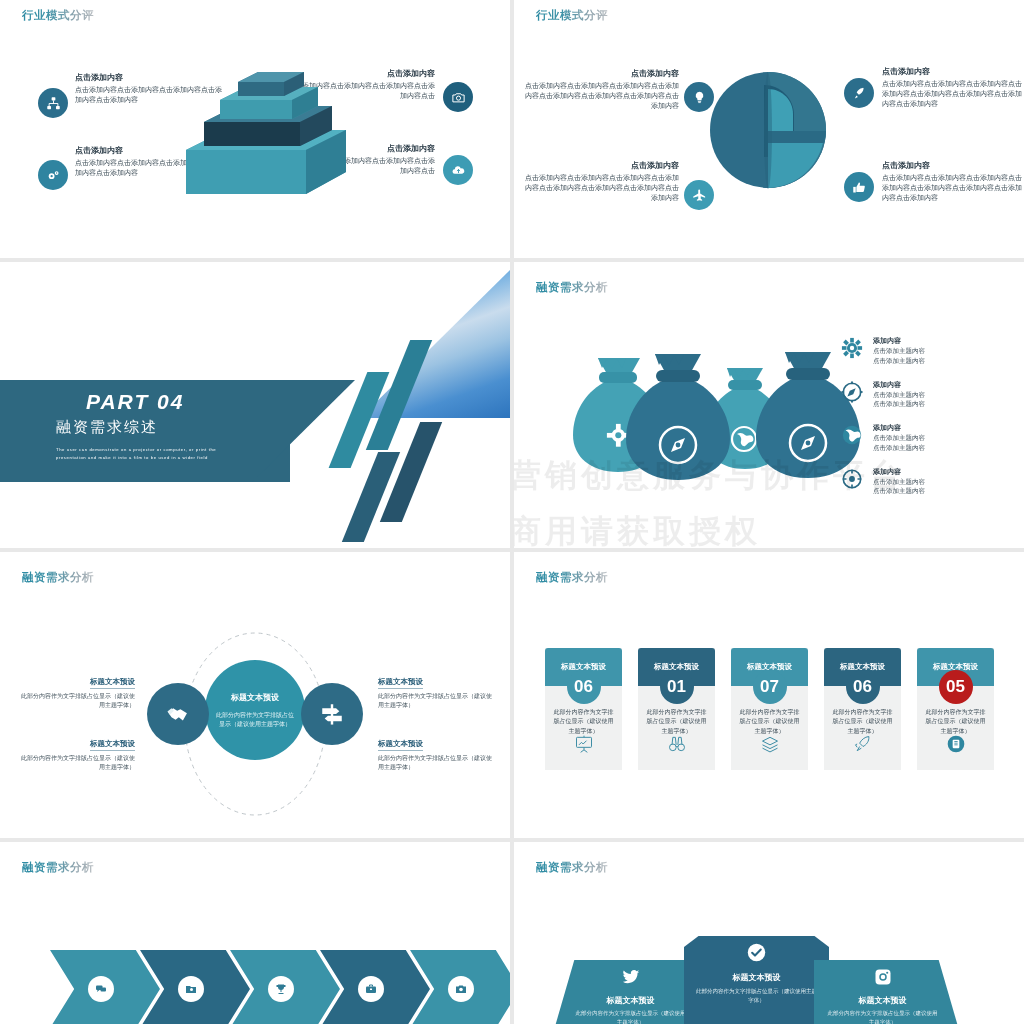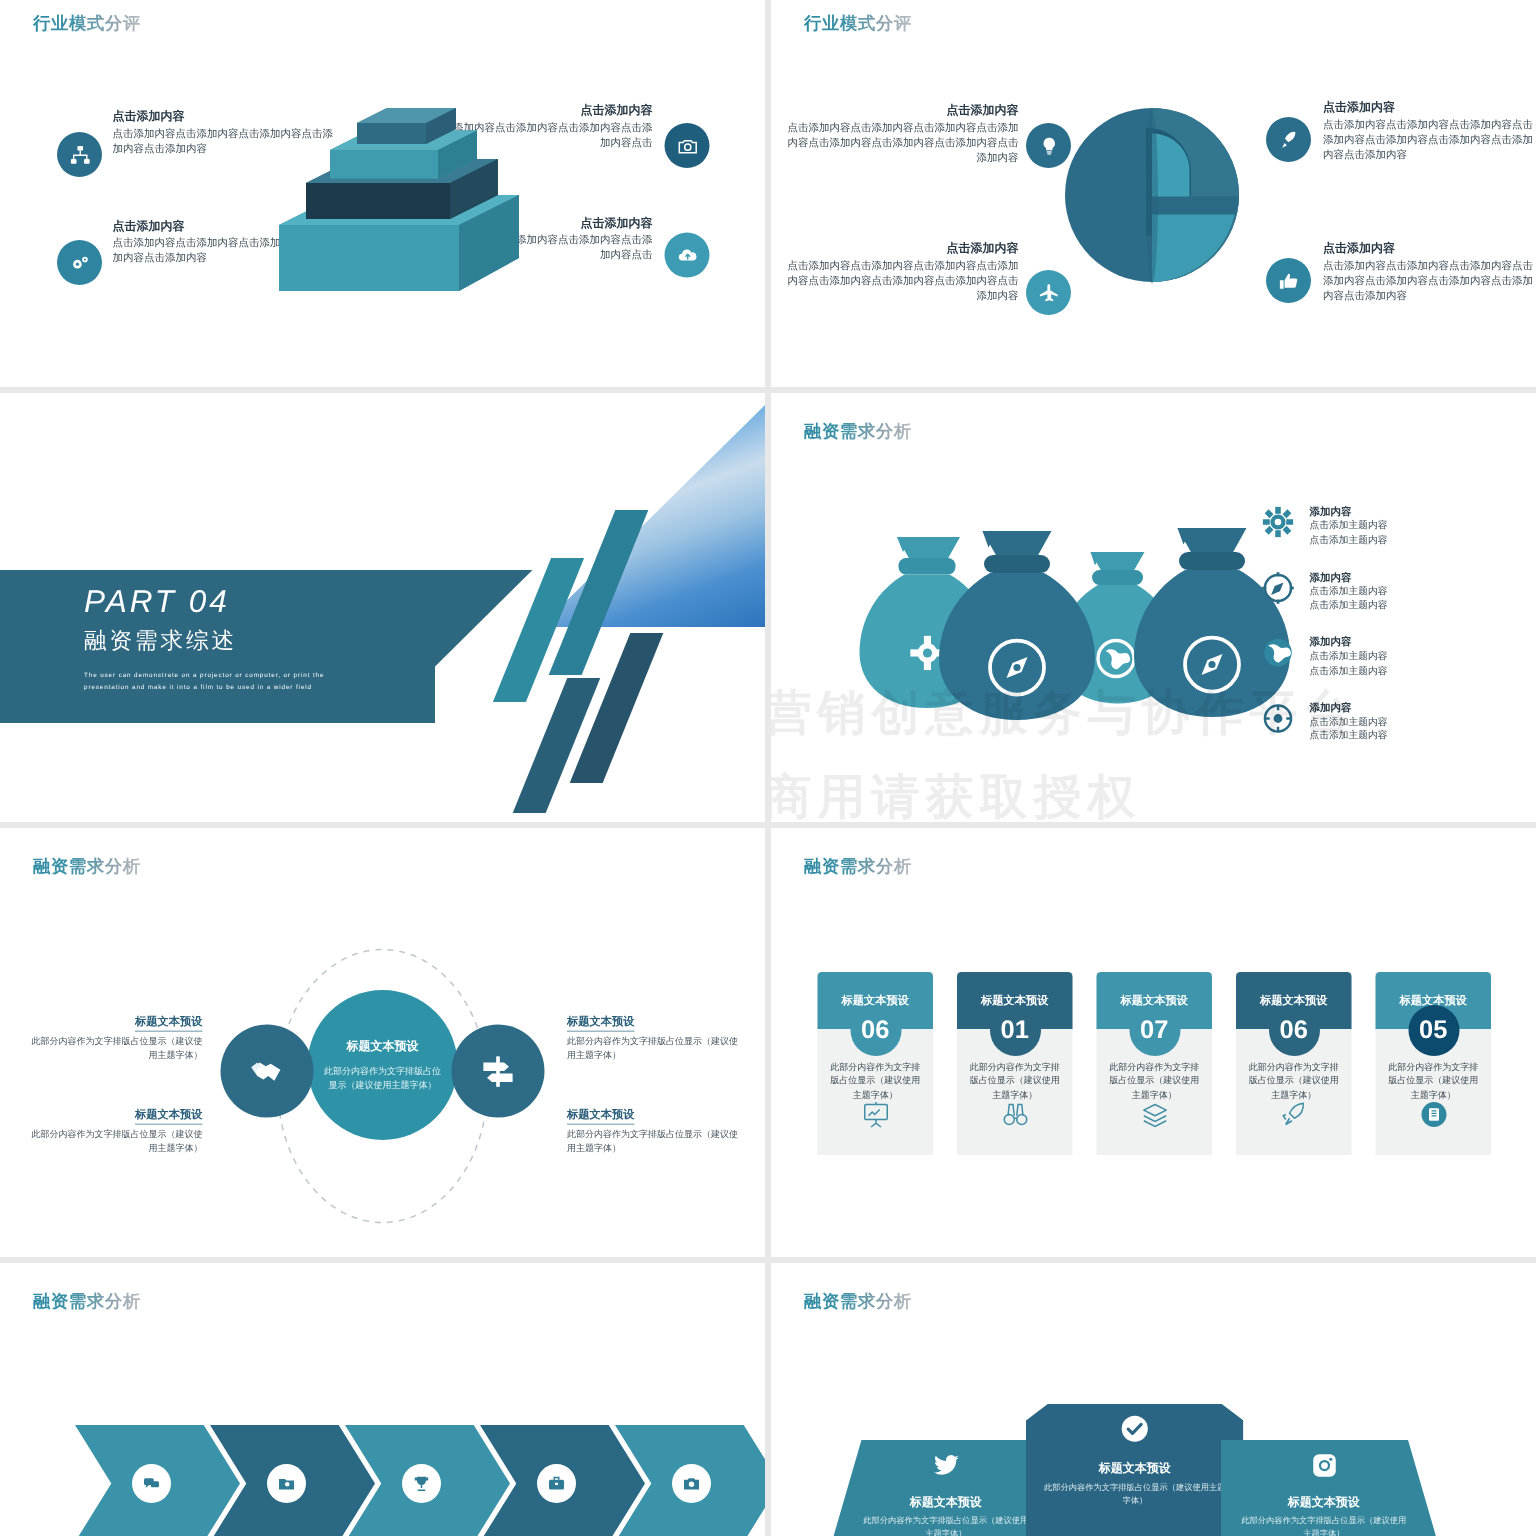--- a/index.html
+++ b/index.html
@@ -29,21 +29,21 @@
   .pyr{position:absolute;left:186px;top:72px;width:150px;height:135px;}
 
   
   .blk-r{text-align:right;}
 
   
   .part-band{position:absolute;left:0;top:118px;width:355px;height:102px;background:#2e6880;
              clip-path:polygon(0 0,100% 0,71% 100%,0 100%);}
   .part-band2{position:absolute;left:0;top:118px;width:290px;height:102px;background:#2e6880;}
   .part-txt{position:absolute;left:56px;top:128px;color:#fff;z-index:4;}
-  .part-txt .p1{font-size:21px;font-style:italic;font-weight:normal;letter-spacing:2px;}
+  .part-txt .p1{font-size:21px;font-style:italic;font-weight:bold;letter-spacing:2px;margin-left:30px;}
   .part-txt .p2{font-size:15px;font-weight:normal;letter-spacing:2px;margin-top:4px;}
   .part-txt .p3{font-size:4.2px;letter-spacing:.6px;line-height:1.9;margin-top:9px;width:190px;}
   .sky{position:absolute;right:0;top:8px;width:150px;height:148px;
        background:linear-gradient(160deg,#2f7fc9 0%,#5ba3dd 22%,#c9dced 45%,#9cc3e2 60%,#4a8fd0 80%,#2d74bd 100%);
        clip-path:polygon(100% 0,100% 100%,0 100%);}
   .bar{position:absolute;}
   .wm{position:absolute;color:rgba(0,0,0,.055);font-weight:bold;pointer-events:none;}
   .lst{position:absolute;width:120px;}
   .lst .li{position:relative;margin-bottom:14px;padding-left:34px;}
   .lst .li .t{font-size:7px;font-weight:bold;color:#2a3b47;}
@@ -440,21 +440,21 @@
       <div class="num" style="background:#2c6580;">06</div>
       <div class="cbody">此部分内容作为文字排版占位显示（建议使用主题字体）</div>
       <div class="cicon"><svg viewBox="0 0 24 24">
             <path d="M19 3c-5 .5-9 4-11 8l4 4c4-2 7.5-6 7-12z" stroke-linejoin="round"></path>
             <path d="M8 15l-3 5 5-3M5 12l-2 1 2 3"></path>
           </svg></div>
     </div>
 
     <div class="card" style="left:403px;">
       <div class="cap" style="background:#3f95ab;">标题文本预设</div>
-      <div class="num" style="background:#0c4a6e;">05</div>
+      <div class="num" style="background:#b91c1c;">05</div>
       <div class="cbody">此部分内容作为文字排版占位显示（建议使用主题字体）</div>
       <div class="cicon"><svg viewBox="0 0 24 24" style="fill:#2f87a0;stroke:none">
             <circle cx="12" cy="12" r="10"></circle>
             <rect x="8" y="7" width="8" height="10" rx="1" fill="#fff"></rect>
             <path d="M10 9h4M10 11h4M10 13h4" stroke="#2f87a0" stroke-width="1"></path>
           </svg></div>
     </div>
   </div>
 
   <div class="slide s-b">

